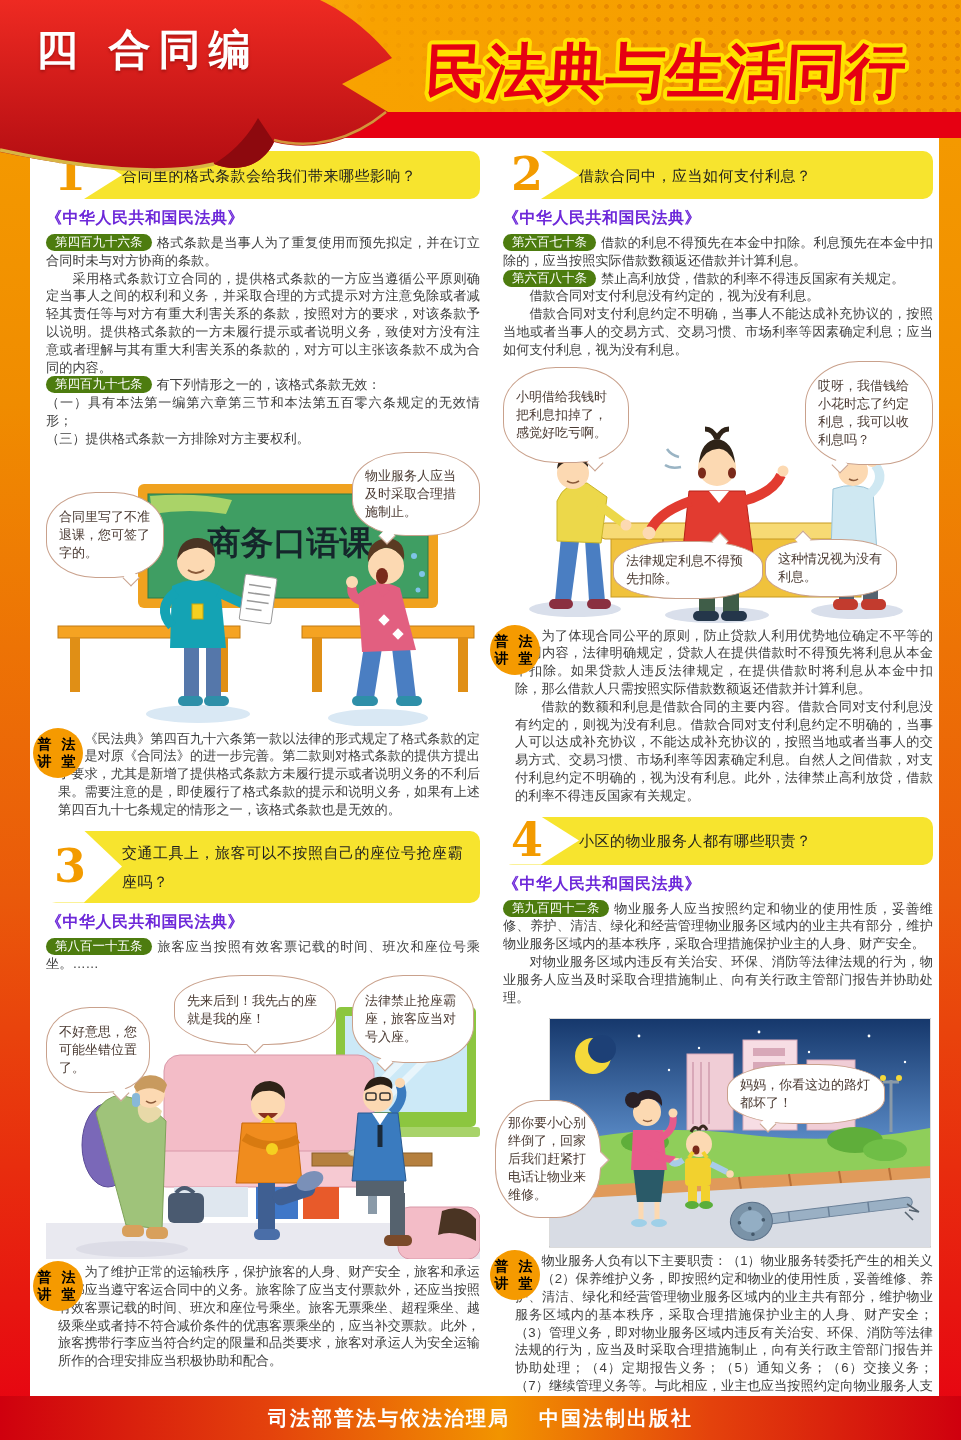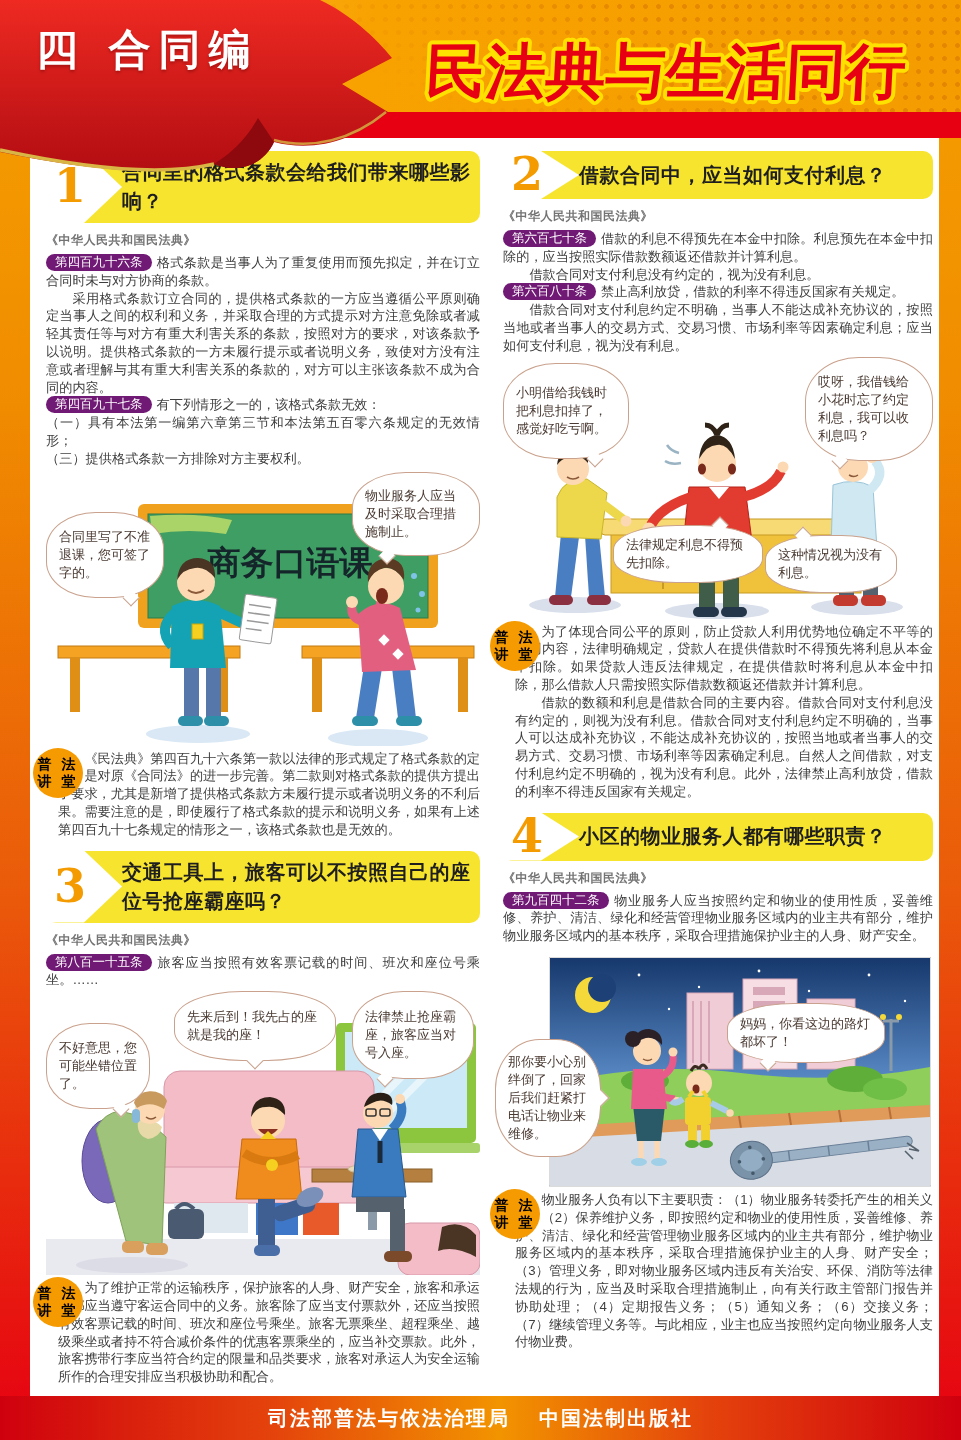--- a/index.html
+++ b/index.html
@@ -29,27 +29,27 @@
   .col-left{left:16px;width:434px;}
   .col-right{left:473px;width:430px;}
 
   
   .sec-head{position:relative;background:#f7e42e;border-radius:10px;padding:7px 8px 7px 76px;
     display:flex;align-items:center;min-height:34px;}
   .sec-head .notch{position:absolute;left:0;top:0;bottom:0;width:76px;background:#fff;
     clip-path:polygon(0 0,50% 0,100% 50%,50% 100%,0 100%);}
   .sec-head .num{position:absolute;left:8px;top:50%;transform:translateY(-52%);
     font-family:"DejaVu Serif",serif;font-weight:bold;font-size:46px;color:#f39b00;line-height:1;}
-  .sec-head .t{font-weight:bold;color:#1e1e1e;font-size:20px;line-height:29px;letter-spacing:.5px;}
-
-  .code-title{color:#737373;font-family:"DejaVu Serif",serif;font-weight:bold;
-    font-size:12px;margin:9px 0 5px 0;letter-spacing:.5px;}
+  .sec-head .t{font-weight:normal;color:#1e1e1e;font-size:15px;line-height:29px;letter-spacing:.5px;}
+
+  .code-title{color:#6d28d9;font-family:"DejaVu Serif",serif;font-weight:bold;
+    font-size:16px;margin:9px 0 5px 0;letter-spacing:.5px;}
   .body-p{margin:0;color:#3f3f3f;font-size:13.2px;line-height:17.8px;text-align:justify;}
   .indent{text-indent:2em;}
-  .art-badge{display:inline-block;background:#701a75;color:#fff;border-radius:20px;
+  .art-badge{display:inline-block;background:#4d7c0f;color:#fff;border-radius:20px;
     padding:0 9px;font-size:12.5px;line-height:17px;margin-right:5px;vertical-align:1px;white-space:nowrap;}
 
   
   .lecture{position:relative;margin-top:4px;padding-left:12px;}
   .pufa-badge{position:absolute;left:-13px;top:-2px;width:50px;height:50px;border-radius:50%;
     background:#f59a00;color:#000000;font-weight:bold;font-size:14px;line-height:17px;
     display:flex;flex-direction:column;align-items:center;justify-content:center;letter-spacing:3px;z-index:3;}
 
   
   .cartoon{position:relative;}
@@ -280,22 +280,22 @@
 
     <div class="col col-right">
 
       <div class="sec-head">
         <div class="notch"></div>
         <div class="num">2</div>
         <div class="t">借款合同中，应当如何支付利息？</div>
       </div>
       <div class="code-title">《中华人民共和国民法典》</div>
       <p class="body-p"><span class="art-badge">第六百七十条</span><span>借款的利息不得预先在本金中扣除。利息预先在本金中扣除的，应当按照实际借款数额返还借款并计算利息。</span></p>
+      <p class="body-p"><span class="art-badge">第六百八十条</span><span>禁止高利放贷，借款的利率不得违反国家有关规定。</span></p>
       <p class="body-p indent">借款合同对支付利息没有约定的，视为没有利息。</p>
-      <p class="body-p"><span class="art-badge">第六百八十条</span><span>禁止高利放贷，借款的利率不得违反国家有关规定。</span></p>
       <p class="body-p indent">借款合同对支付利息约定不明确，当事人不能达成补充协议的，按照当地或者当事人的交易方式、交易习惯、市场利率等因素确定利息；应当如何支付利息，视为没有利息。</p>
 
       <div class="cartoon" style="height:262px;margin-top:2px;">
         <svg class="scene" width="428" height="250" viewBox="0 0 428 250">
           <ellipse cx="72" cy="236" rx="46" ry="8" fill="#d9dfeb"></ellipse>
           <ellipse cx="214" cy="242" rx="52" ry="8" fill="#d9dfeb"></ellipse>
           <ellipse cx="354" cy="238" rx="46" ry="8" fill="#d9dfeb"></ellipse>
           <g>
             <rect x="108" y="162" width="250" height="62" fill="#f0c23c" stroke="#c79a22"></rect>
             <rect x="98" y="150" width="270" height="16" rx="4" fill="#f7da74" stroke="#c79a22"></rect>
@@ -340,40 +340,41 @@
             <path d="M366,122 Q384,106 372,92" fill="none" stroke="#cfe8f2" stroke-width="9"></path>
             <circle cx="369" cy="88" r="6" fill="#fcd9b2"></circle>
             <path d="M336,130 Q346,140 354,132" fill="none" stroke="#cfe8f2" stroke-width="8"></path>
             <circle cx="350" cy="98" r="15" fill="#fcd9b2"></circle>
             <path d="M335,94 Q338,78 352,78 Q364,80 363,92 Q354,84 344,88 Q338,90 335,94 Z" fill="#3a2a1e"></path>
             <path d="M346,106 q5,3 9,0" fill="none" stroke="#8a5a3a" stroke-width="1.5"></path>
           </g>
         </svg>
         <div class="bubble tail-br" style="left:0;top:6px;width:126px;height:96px;">小明借给我钱时把利息扣掉了，感觉好吃亏啊。</div>
         <div class="bubble tail-bl" style="right:0;top:0;width:128px;height:104px;">哎呀，我借钱给小花时忘了约定利息，我可以收利息吗？</div>
-        <div class="bubble tail-tr" style="left:110px;top:168px;width:150px;height:58px;">法律规定利息不得预先扣除。</div>
+        <div class="bubble tail-tr" style="left:110px;top:180px;width:150px;height:58px;">法律规定利息不得预先扣除。</div>
         <div class="bubble tail-tl" style="left:262px;top:178px;width:132px;height:58px;">这种情况视为没有利息。</div>
       </div>
 
       <div class="lecture">
         <div class="pufa-badge">
           <span>普 法</span>
           <span>讲 堂</span>
         </div>
         <p class="body-p indent">为了体现合同公平的原则，防止贷款人利用优势地位确定不平等的合同内容，法律明确规定，贷款人在提供借款时不得预先将利息从本金中扣除。如果贷款人违反法律规定，在提供借款时将利息从本金中扣除，那么借款人只需按照实际借款数额返还借款并计算利息。</p>
         <p class="body-p indent">借款的数额和利息是借款合同的主要内容。借款合同对支付利息没有约定的，则视为没有利息。借款合同对支付利息约定不明确的，当事人可以达成补充协议，不能达成补充协议的，按照当地或者当事人的交易方式、交易习惯、市场利率等因素确定利息。自然人之间借款，对支付利息约定不明确的，视为没有利息。此外，法律禁止高利放贷，借款的利率不得违反国家有关规定。</p>
       </div>
 
       <div class="sec-head" style="margin-top:12px;">
         <div class="notch"></div>
         <div class="num">4</div>
         <div class="t">小区的物业服务人都有哪些职责？</div>
       </div>
       <div class="code-title">《中华人民共和国民法典》</div>
       <p class="body-p"><span class="art-badge">第九百四十二条</span><span>物业服务人应当按照约定和物业的使用性质，妥善维修、养护、清洁、绿化和经营管理物业服务区域内的业主共有部分，维护物业服务区域内的基本秩序，采取合理措施保护业主的人身、财产安全。</span></p>
+      <p class="body-p indent">对物业服务区域内违反有关治安、环保、消防等法律法规的行为，物业服务人应当及时采取合理措施制止、向有关行政主管部门报告并协助处理。</p>
 
       <div class="cartoon" style="height:236px;margin-top:6px;">
         <svg class="scene" style="left:auto;right:2px;" width="382" height="230" viewBox="0 0 382 230">
           <defs>
             <linearGradient id="sky" x1="0" y1="0" x2="0" y2="1">
               <stop offset="0" stop-color="#16386c"></stop>
                 <stop offset="1" stop-color="#5b8cc8"></stop>
             </linearGradient>
           </defs>
           <rect x="0" y="0" width="382" height="229" fill="#fff" stroke="#b8b8b8"></rect>

